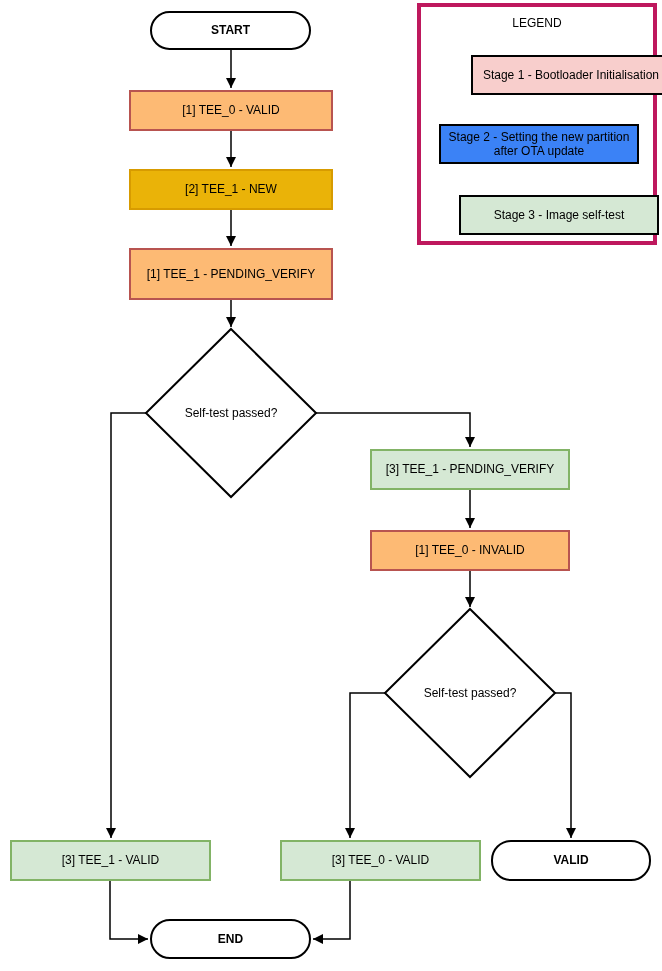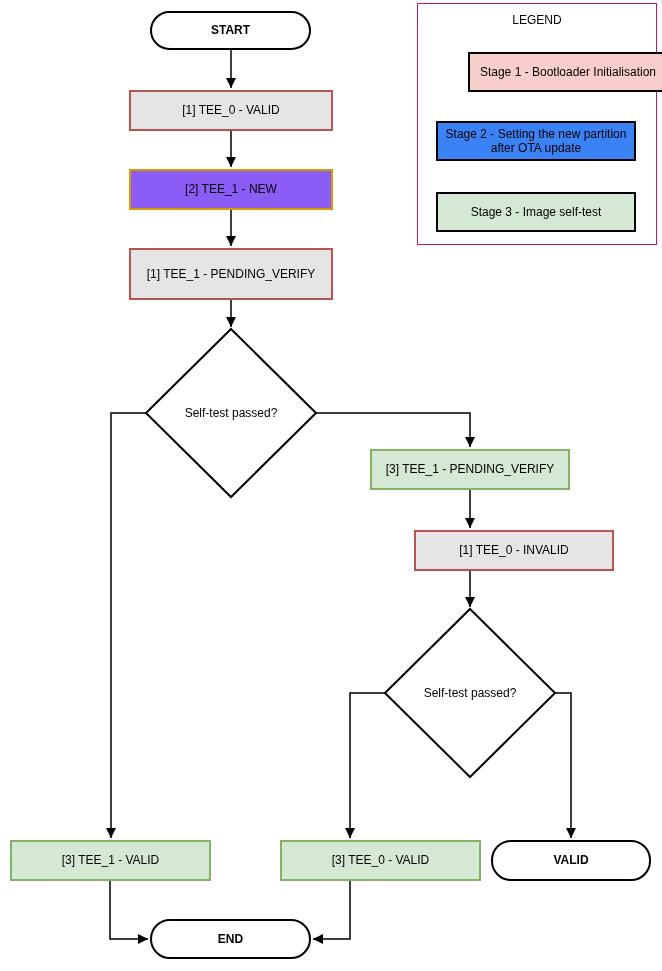--- a/index.html
+++ b/index.html
@@ -9,56 +9,56 @@
   }
   svg.wires { position:absolute; left:0; top:0; width:662px; height:971px; }
   .wire { fill:none; stroke:#000000; stroke-width:1.5; }
   .diamond { fill:#ffffff; stroke:#000000; stroke-width:2; }
 
   .node {
     position:absolute; box-sizing:border-box;
     display:flex; align-items:center; justify-content:center;
     font-size:12px; line-height:1.25; padding:12px 4px;
   }
-  .stage1 { background:#e5e5e5; border:2px solid #b85450; }
-  .stage2 { background:#8b5cf6; border:2px solid #d79b00; }
+  .stage1 { background:#fdba74; border:2px solid #b85450; }
+  .stage2 { background:#eab308; border:2px solid #d79b00; }
   .stage3 { background:#d5e8d4; border:2px solid #82b366; }
   .terminal { background:#ffffff; border:2px solid #000000; border-radius:20px; font-weight:700; }
 
   #n-start        { left:150px; top:11px;  width:161px; height:39px; }
   #n-tee0-valid   { left:129px; top:90px;  width:204px; height:41px; }
   #n-tee1-new     { left:129px; top:169px; width:204px; height:41px; }
   #n-tee1-pv      { left:129px; top:248px; width:204px; height:52px; }
   #n-tee1-pv3     { left:370px; top:449px; width:200px; height:41px; }
-  #n-tee0-invalid { left:370px; top:530px; width:200px; height:41px;margin-left:44px; }
+  #n-tee0-invalid { left:370px; top:530px; width:200px; height:41px; }
   #n-tee1-valid3  { left:10px;  top:840px; width:201px; height:41px; }
   #n-tee0-valid3  { left:250px; top:840px; width:201px; height:41px;margin-left:30px; }
   #n-crash        { left:491px; top:840px; width:160px; height:41px; }
   #n-end          { left:150px; top:919px; width:161px; height:40px; }
 
   .decision-label {
     position:absolute; display:flex; align-items:center; justify-content:center;
     text-align:left; font-size:12px;
   }
   #d1-label { left:161px; top:400px; width:140px; height:26px; }
   #d2-label { left:400px; top:680px; width:140px; height:26px; }
 
   #legend {
     position:absolute; left:417px; top:3px; width:240px; height:242px;
-    box-sizing:border-box; border:1px solid #be185d; background:#ffffff;
+    box-sizing:border-box; border:4px solid #be185d; background:#ffffff;
   }
   .legend-title { position:absolute; top:9px; left:0; width:100%; text-align:center; font-size:12px; }
   .legend-box {
     position:absolute; left:18px; width:200px; height:40px; box-sizing:border-box;
     border:2px solid #000000; display:flex; align-items:center; justify-content:center;
     text-align:center; font-size:12px; line-height:1.2; padding:0 1px;
   }
   #legend-s1 { top:48px;  background:#f8cecc;margin-left:32px; }
   #legend-s2 { top:117px; background:#3b82f6; }
-  #legend-s3 { top:188px; background:#d5e8d4; }
+  #legend-s3 { top:188px; background:#d5e8d4;margin-left:20px; }
 </style>
 </head>
 <body>
 
 <div class="canvas">
 
   <svg class="wires" viewBox="0 0 662 971" xmlns="http://www.w3.org/2000/svg">
     <defs>
       <marker id="arrow" viewBox="0 0 12 12" refX="11" refY="6" markerWidth="12" markerHeight="12" orient="auto" markerUnits="userSpaceOnUse">
         <path d="M1,1 L11,6 L1,11 Z" fill="#000000"></path>

